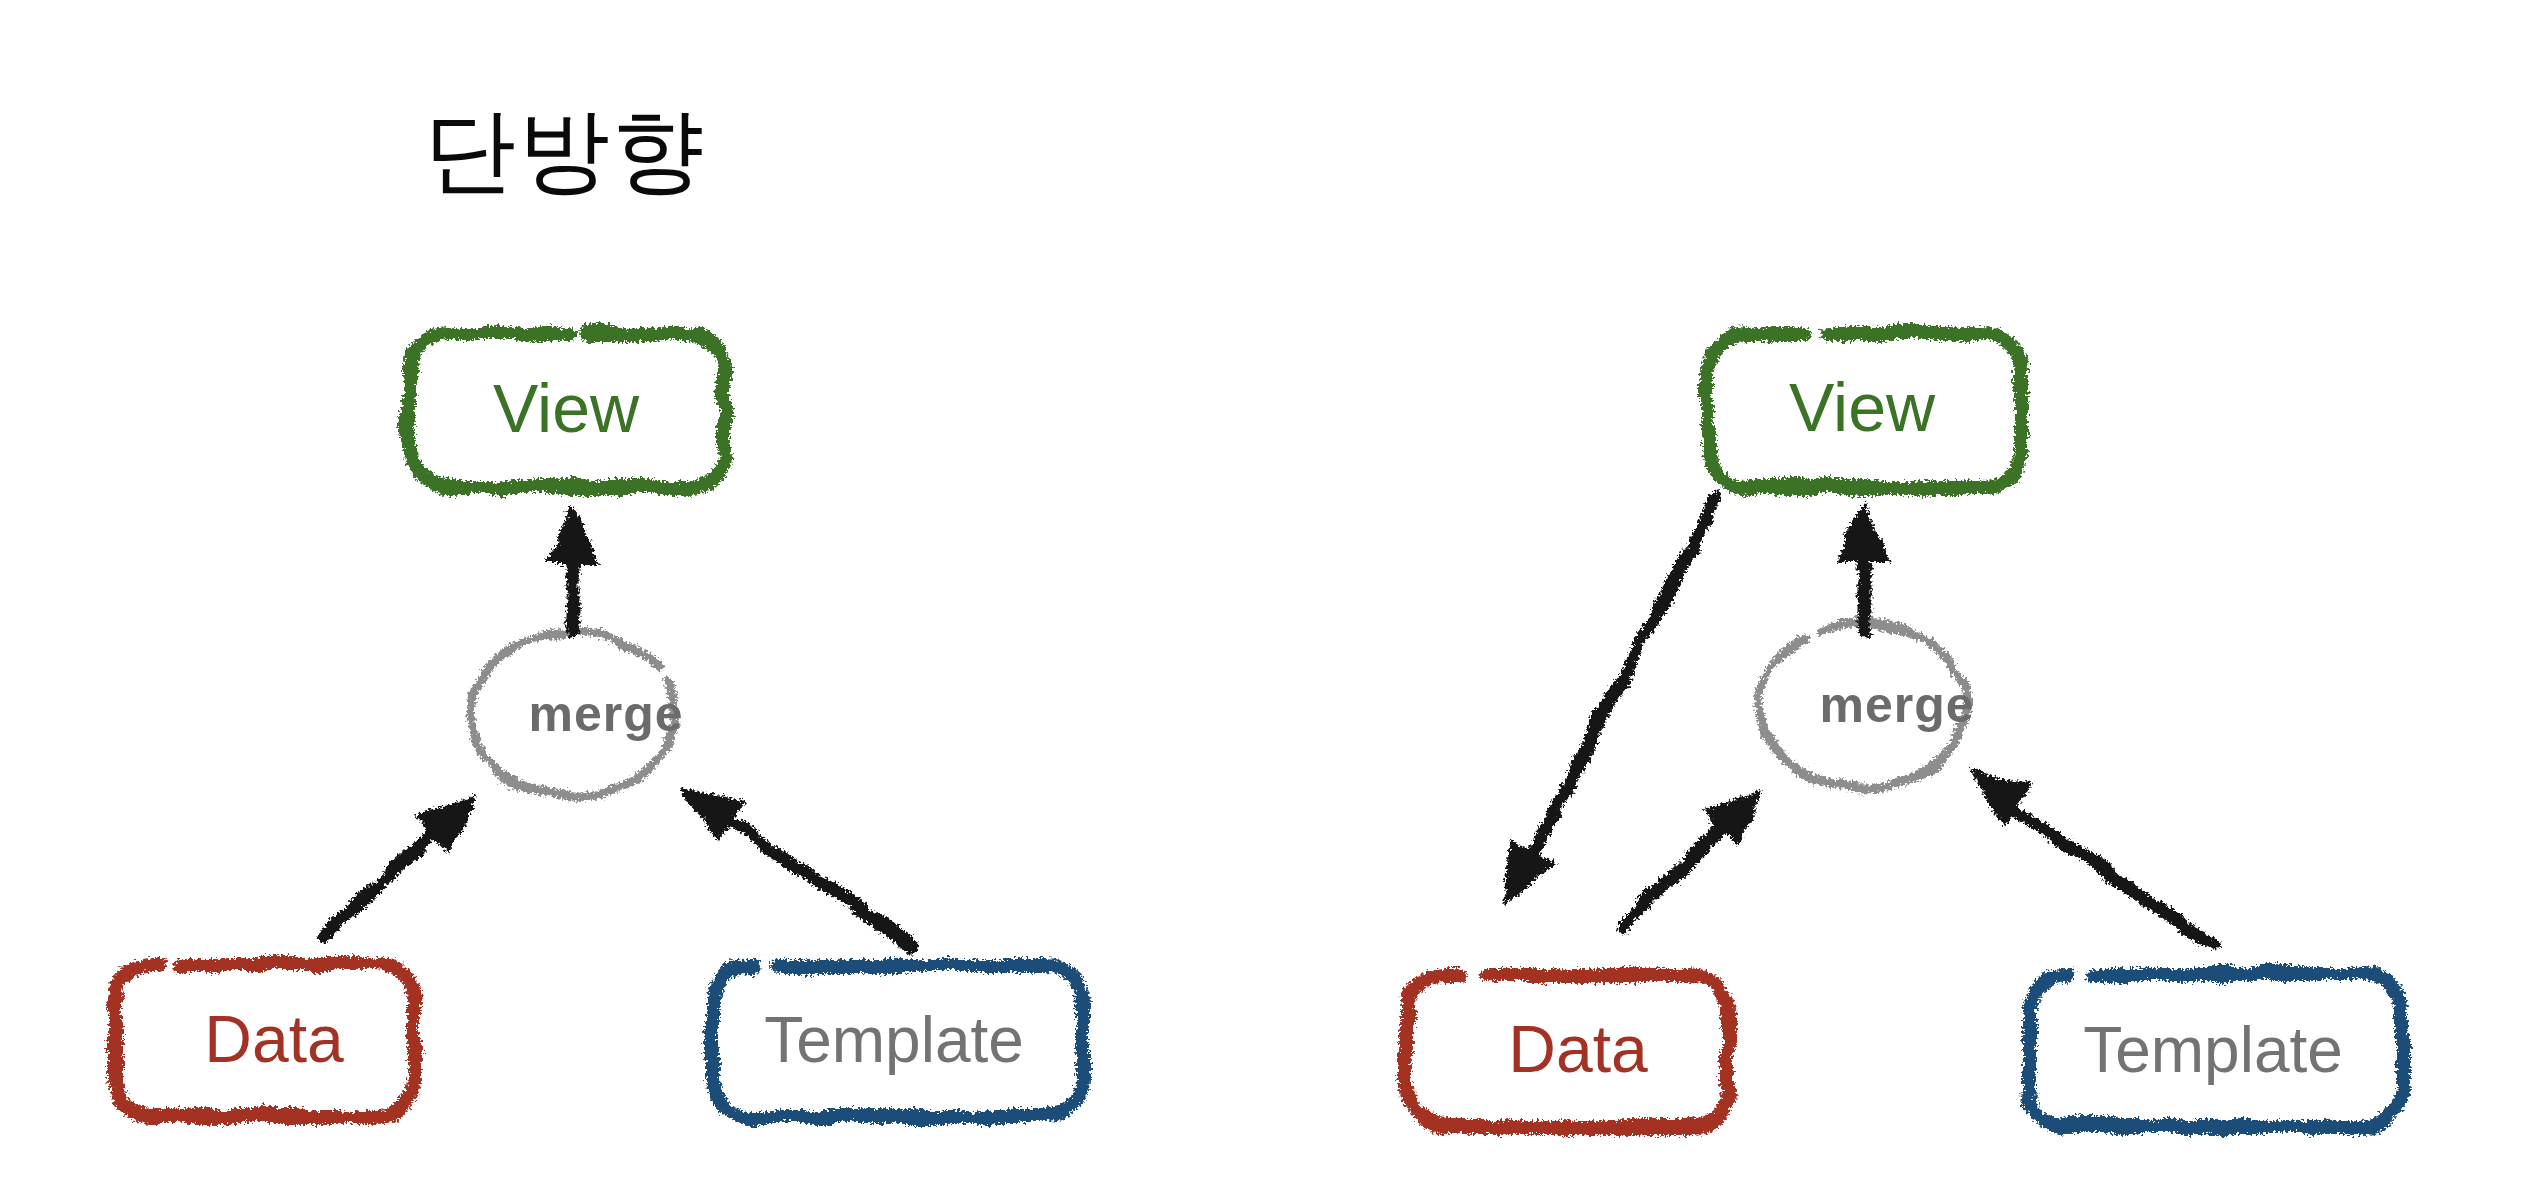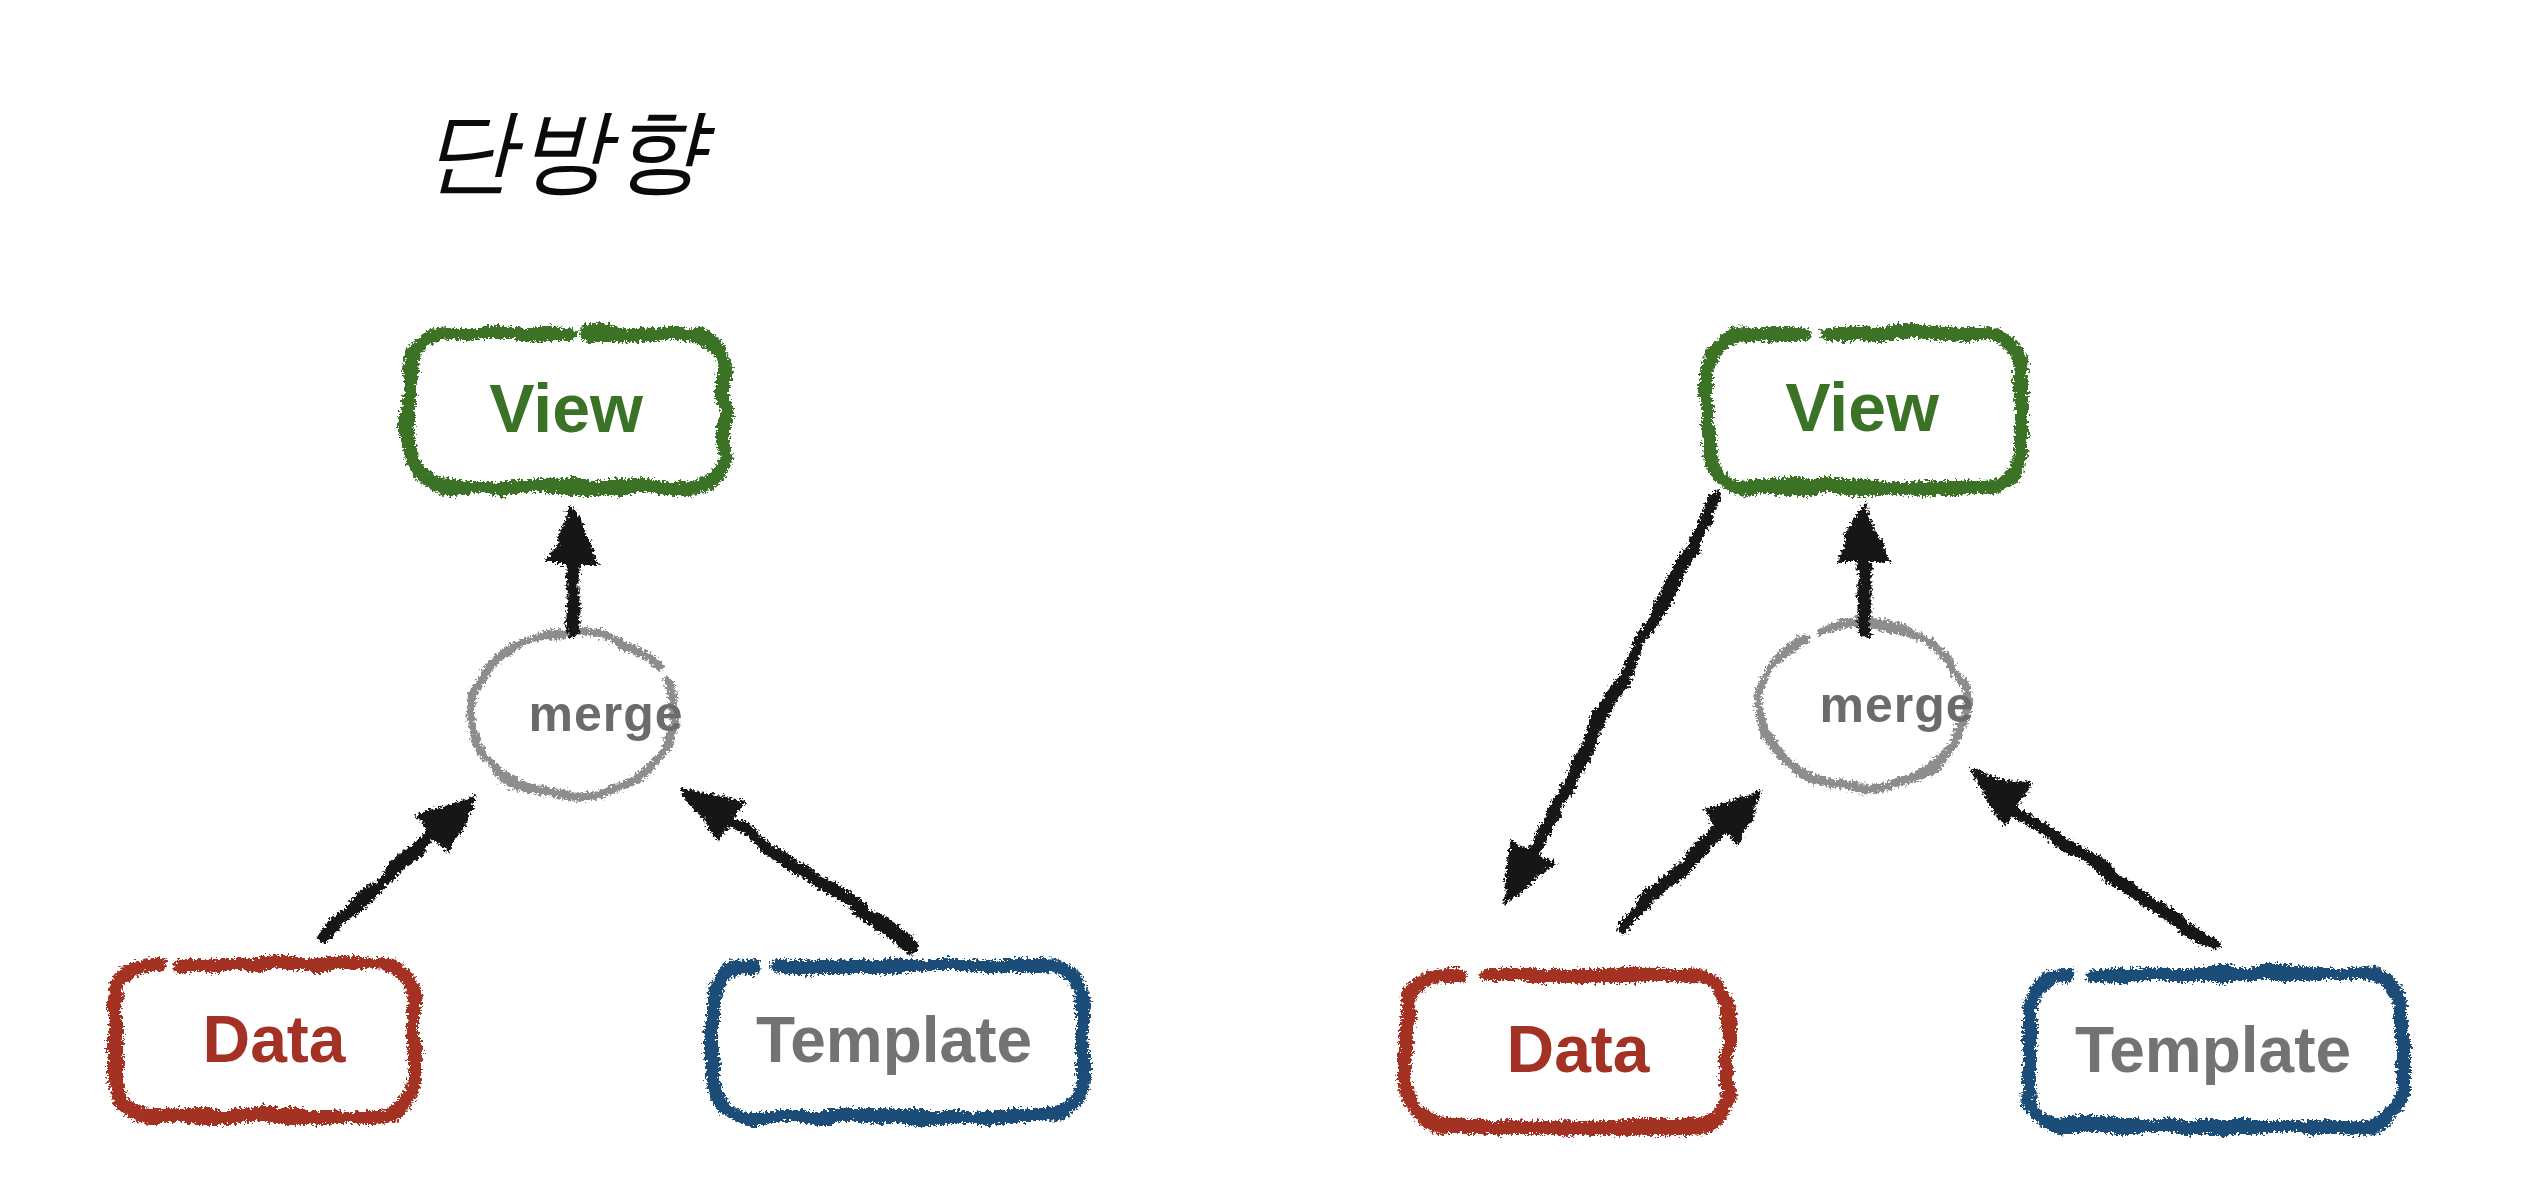--- a/index.html
+++ b/index.html
@@ -26,24 +26,23 @@
     transform: translate(-50%, -50%);
     white-space: nowrap;
     line-height: 1;
     user-select: none;
   }
   .panel-title {
     font-size: 92px;
     font-weight: 500;
     color: #0a0a0a;
     letter-spacing: 2px;
-    font-style: italic;
   }
   .node-label {
-    font-weight: 700;
+    font-weight: 400;
   }
   .view-label     { font-size: 68px; color: #3a7226; }
   .data-label     { font-size: 66px; color: #a33224; margin-left: 12px; }
   .template-label { font-size: 64px; color: #737373; }
   .merge-label    { font-size: 50px; font-weight: 600; color: #6b6b6b; letter-spacing: 1px; margin-left: 36px; }
 </style>
 </head>
 <body>
 
 <div id="stage">

